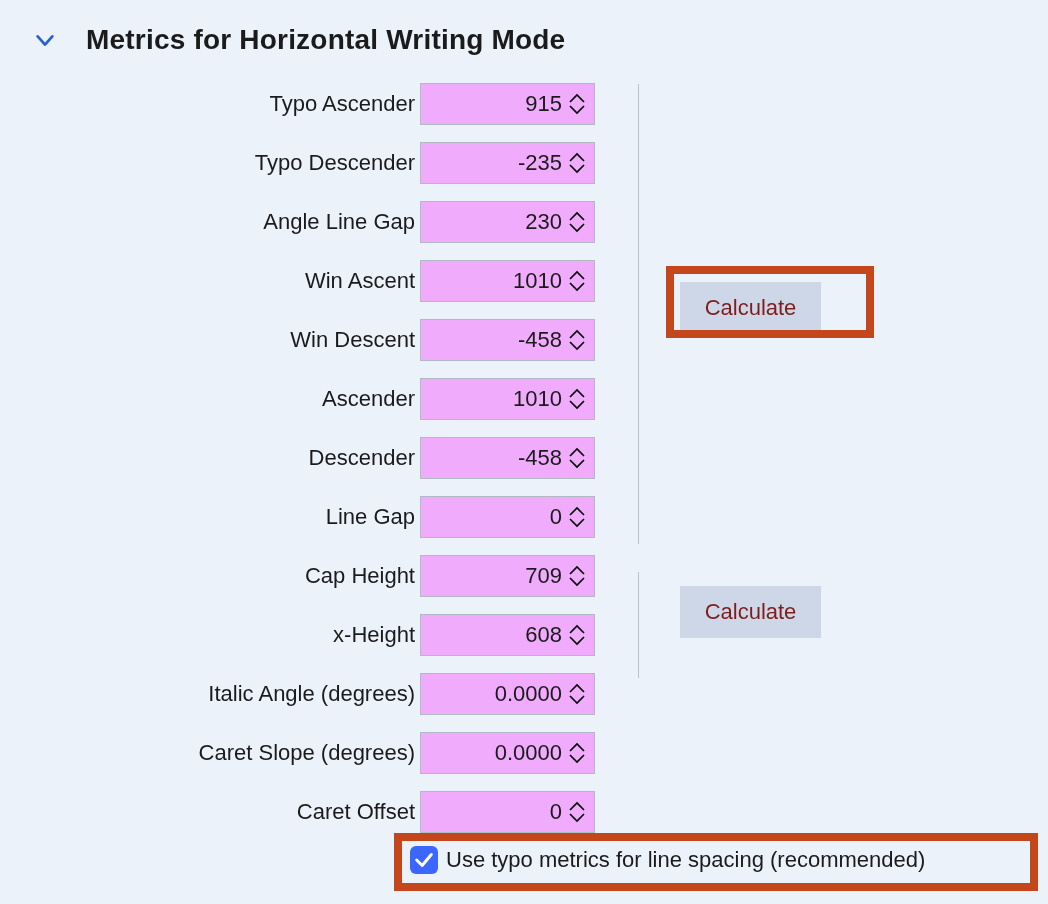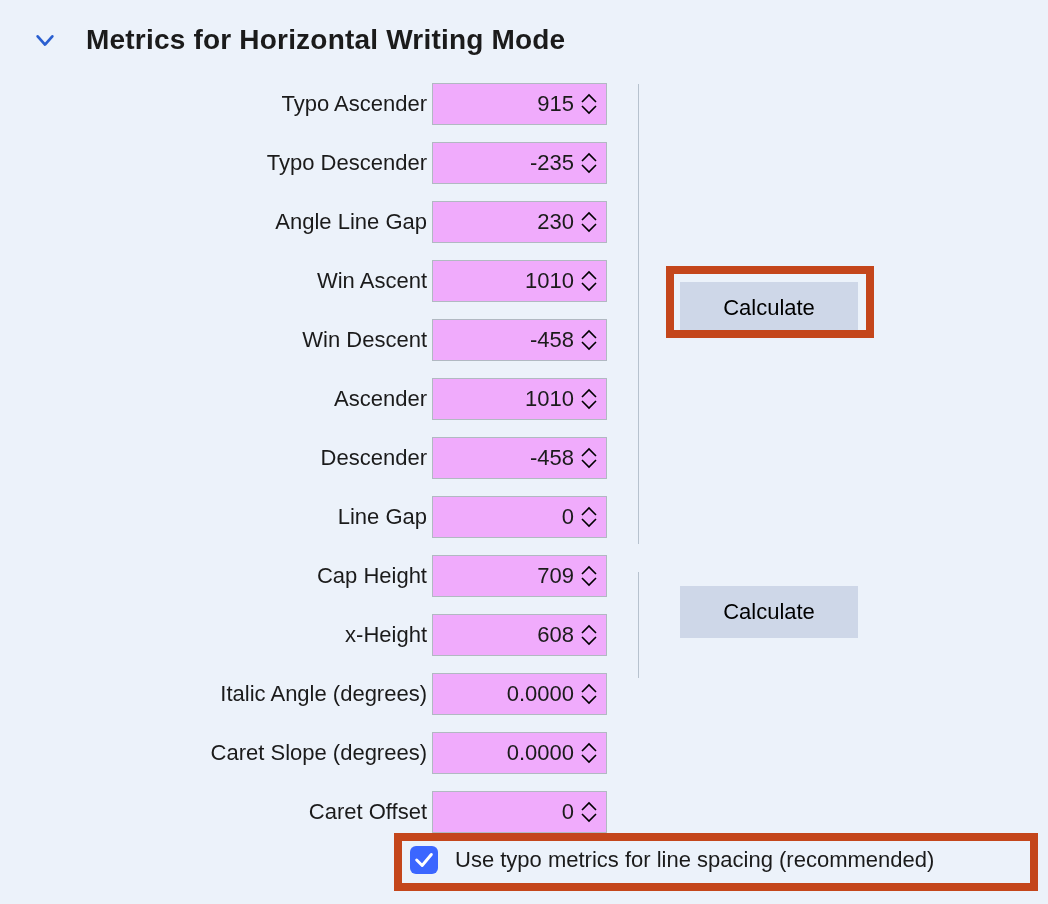--- a/index.html
+++ b/index.html
@@ -31,21 +31,21 @@
     font-weight:700;
     font-size:28px;
     letter-spacing:.2px;
   }
 
   
   .rows{position:absolute;top:74px;left:0;}
   .row{
     position:relative;
     width:600px;height:59px;
-    margin-left:12px;
+    margin-left:0;
   }
   .row-label{
     position:absolute;right:185px;top:50%;
     transform:translateY(-50%);
     width:280px;text-align:right;
     font-size:22px;
   }
   .spin{
     position:absolute;left:420px;top:50%;transform:translateY(-50%);
     width:175px;height:42px;
@@ -66,41 +66,41 @@
   
   .divider{
     position:absolute;
     left:638px;width:1px;background:#b7c2ce;
   }
   .divider.one{top:84px;height:460px;}
   .divider.two{top:572px;height:106px;}
 
   .calc-btn{
     position:absolute;left:680px;
-    width:178px;height:52px;
+    width:141px;height:52px;
     background:#ced7e8;border:none;
-    font-size:22px;color:#000000;
+    font-size:22px;color:#7f1d1d;
     display:flex;align-items:center;justify-content:center;
     cursor:pointer;
   }
   .calc-btn.one{top:282px;}
   .calc-btn.two{top:586px;}
 
   
   .hl-box{
     position:absolute;border:8px solid #c4461b;pointer-events:none;
   }
   .hl-calc{left:666px;top:266px;width:208px;height:72px;}
   
   .hl-typo{left:394px;top:833px;width:644px;height:58px;}
 
   
   .checkbox-row{
     position:absolute;left:410px;top:846px;
-    display:flex;align-items:center;gap:17px;
+    display:flex;align-items:center;gap:8px;
     font-size:22px;
   }
   .cb{
     width:28px;height:28px;border-radius:6px;
     background:#3b66ff;position:relative;
     flex:0 0 auto;
   }
   .cb svg{position:absolute;left:3px;top:3px;}
 </style>
 </head>

